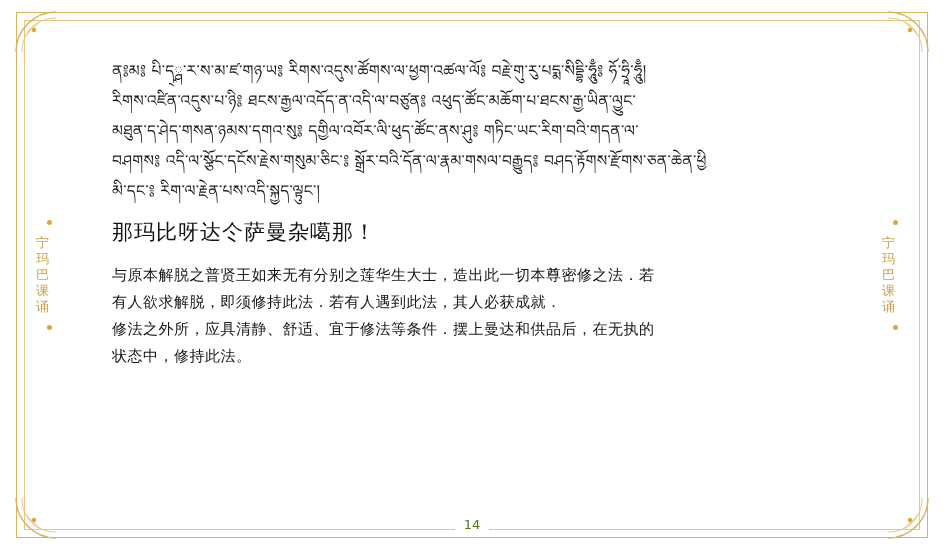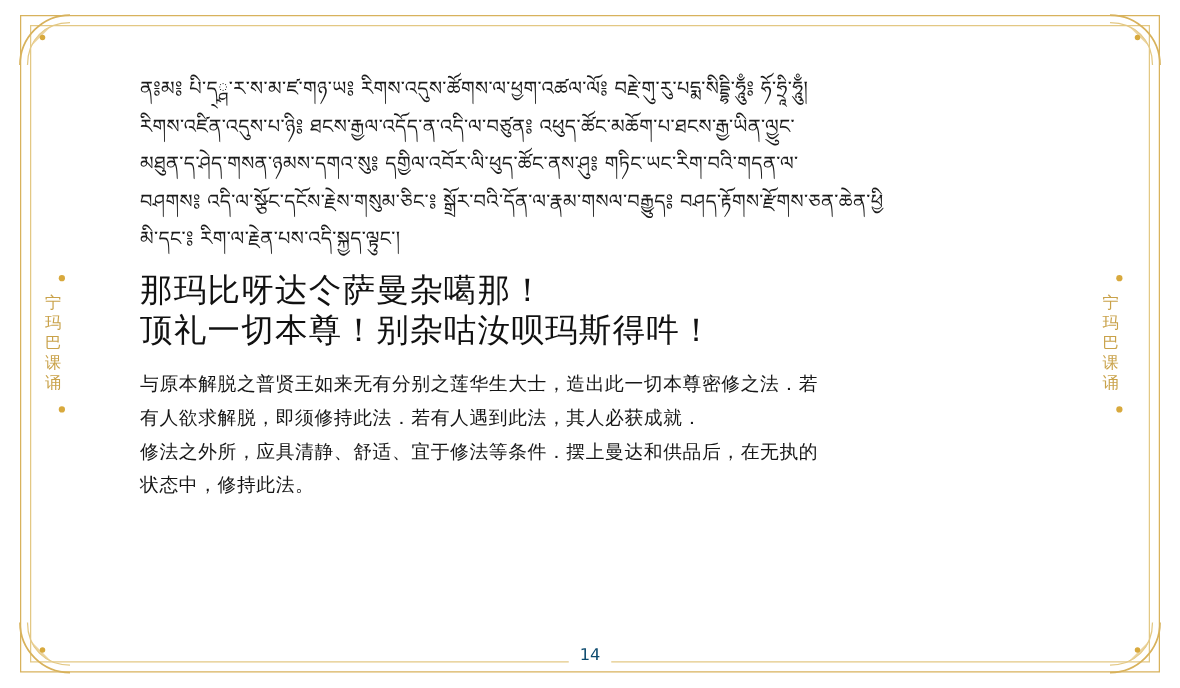--- a/index.html
+++ b/index.html
@@ -99,22 +99,22 @@
     line-height: 30px;
     color: #1a1a1a;
     white-space: nowrap;
     letter-spacing: 0.3px;
   }
 
   .chinese-big {
     margin-top: 10px;
   }
   .cn-big-line {
-    font-family: Liberation Sans, sans-serif;
-    font-size: 26px;
+    font-family: Liberation Serif, serif;
+    font-size: 21px;
     line-height: 32px;
     color: #111111;
     letter-spacing: 1px;
   }
 
   .chinese-body {
     margin-top: 14px;
   }
   .cn-body-line {
     font-family: "DejaVu Serif", serif;
@@ -127,21 +127,21 @@
   
   .page-number {
     position: absolute;
     left: 50%;
     transform: translateX(-50%);
     bottom: 14px;
     width: 34px;
     height: 22px;
     line-height: 22px;
     text-align: center;
-    color: #0c4a6e;
+    color: #4d7c0f;
     font-size: 13px;
     font-family: "DejaVu Sans", sans-serif;
     background: #ffffff;
   }
 </style>
 </head>
 <body>
 
 <div class="page">
 
@@ -198,21 +198,20 @@
     <div class="tibetan-block">
       <div class="tib-line">ན༔མ༔ པི་ད྄ྴ་ར་ས་མ་ཛ་གཉ་ཡ༔    རིགས་འདུས་ཚོགས་ལ་ཕྱག་འཚལ་ལོ༔ བརྗེ་གུ་རུ་པདྨ་སིདྡྷི་ཧཱུྃ༔    ཧོ་ཧྲཱི་ཧཱུྃ།</div>
       <div class="tib-line">རིགས་འཛིན་འདུས་པ་ཉི༔  ཐངས་རྒྱལ་འདོད་ན་འདི་ལ་བཙུན༔ འཕུད་ཚོང་མཆོག་པ་ཐངས་རྒྱ་ཡིན་ལྱུང་</div>
       <div class="tib-line">མཐུན་ད་ཤེད་གསན་ཉམས་དགའ་སུ༔ དགྱིལ་འབོར་ལི་ཕུད་ཚོང་ནས་ཤུ༔ གཏིང་ཡང་རིག་བའི་གདན་ལ་</div>
       <div class="tib-line">བཤགས༔ འདི་ལ་སྩོང་དངོས་རྗེས་གསུམ་ཅིང་༔ སྒྲོར་བའི་དོན་ལ་རྣམ་གསལ་བརྒྱུད༔ བཤད་རྟོགས་རྫོགས་ཅན་ཆེན་ཕྱི</div>
       <div class="tib-line">མི་དང་༔ རིག་ལ་རྗེན་པས་འདི་སྐྱད་ལྟུང་།</div>
     </div>
 
     <div class="chinese-big">
       <div class="cn-big-line">那玛比呀达仒萨曼杂噶那！</div>
-      <div class="cn-big-line">顶礼一切本尊！别杂咕汝呗玛斯得吽！</div>
     </div>
 
     <div class="chinese-body">
       <div class="cn-body-line">与原本解脱之普贤王如来无有分别之莲华生大士，造出此一切本尊密修之法．若</div>
       <div class="cn-body-line">有人欲求解脱，即须修持此法．若有人遇到此法，其人必获成就．</div>
       <div class="cn-body-line">修法之外所，应具清静、舒适、宜于修法等条件．摆上曼达和供品后，在无执的</div>
       <div class="cn-body-line">状态中，修持此法。</div>
     </div>
 
   </div>

